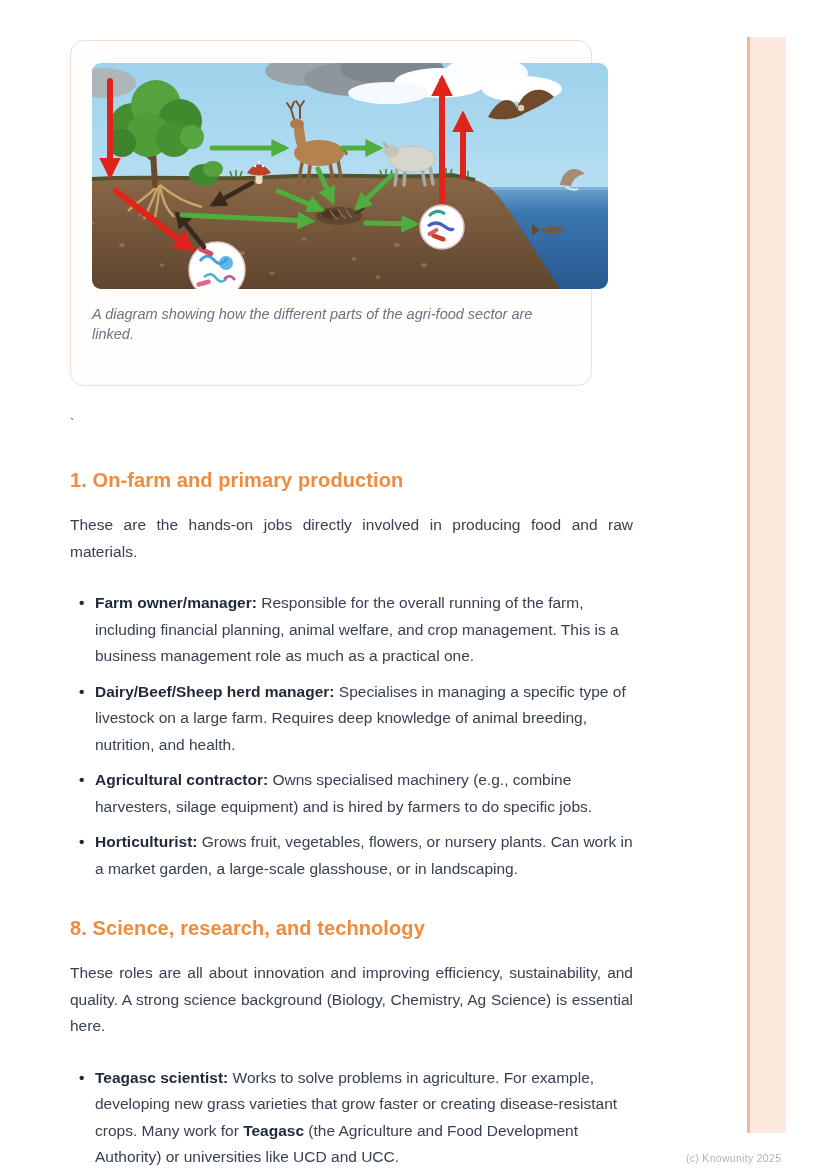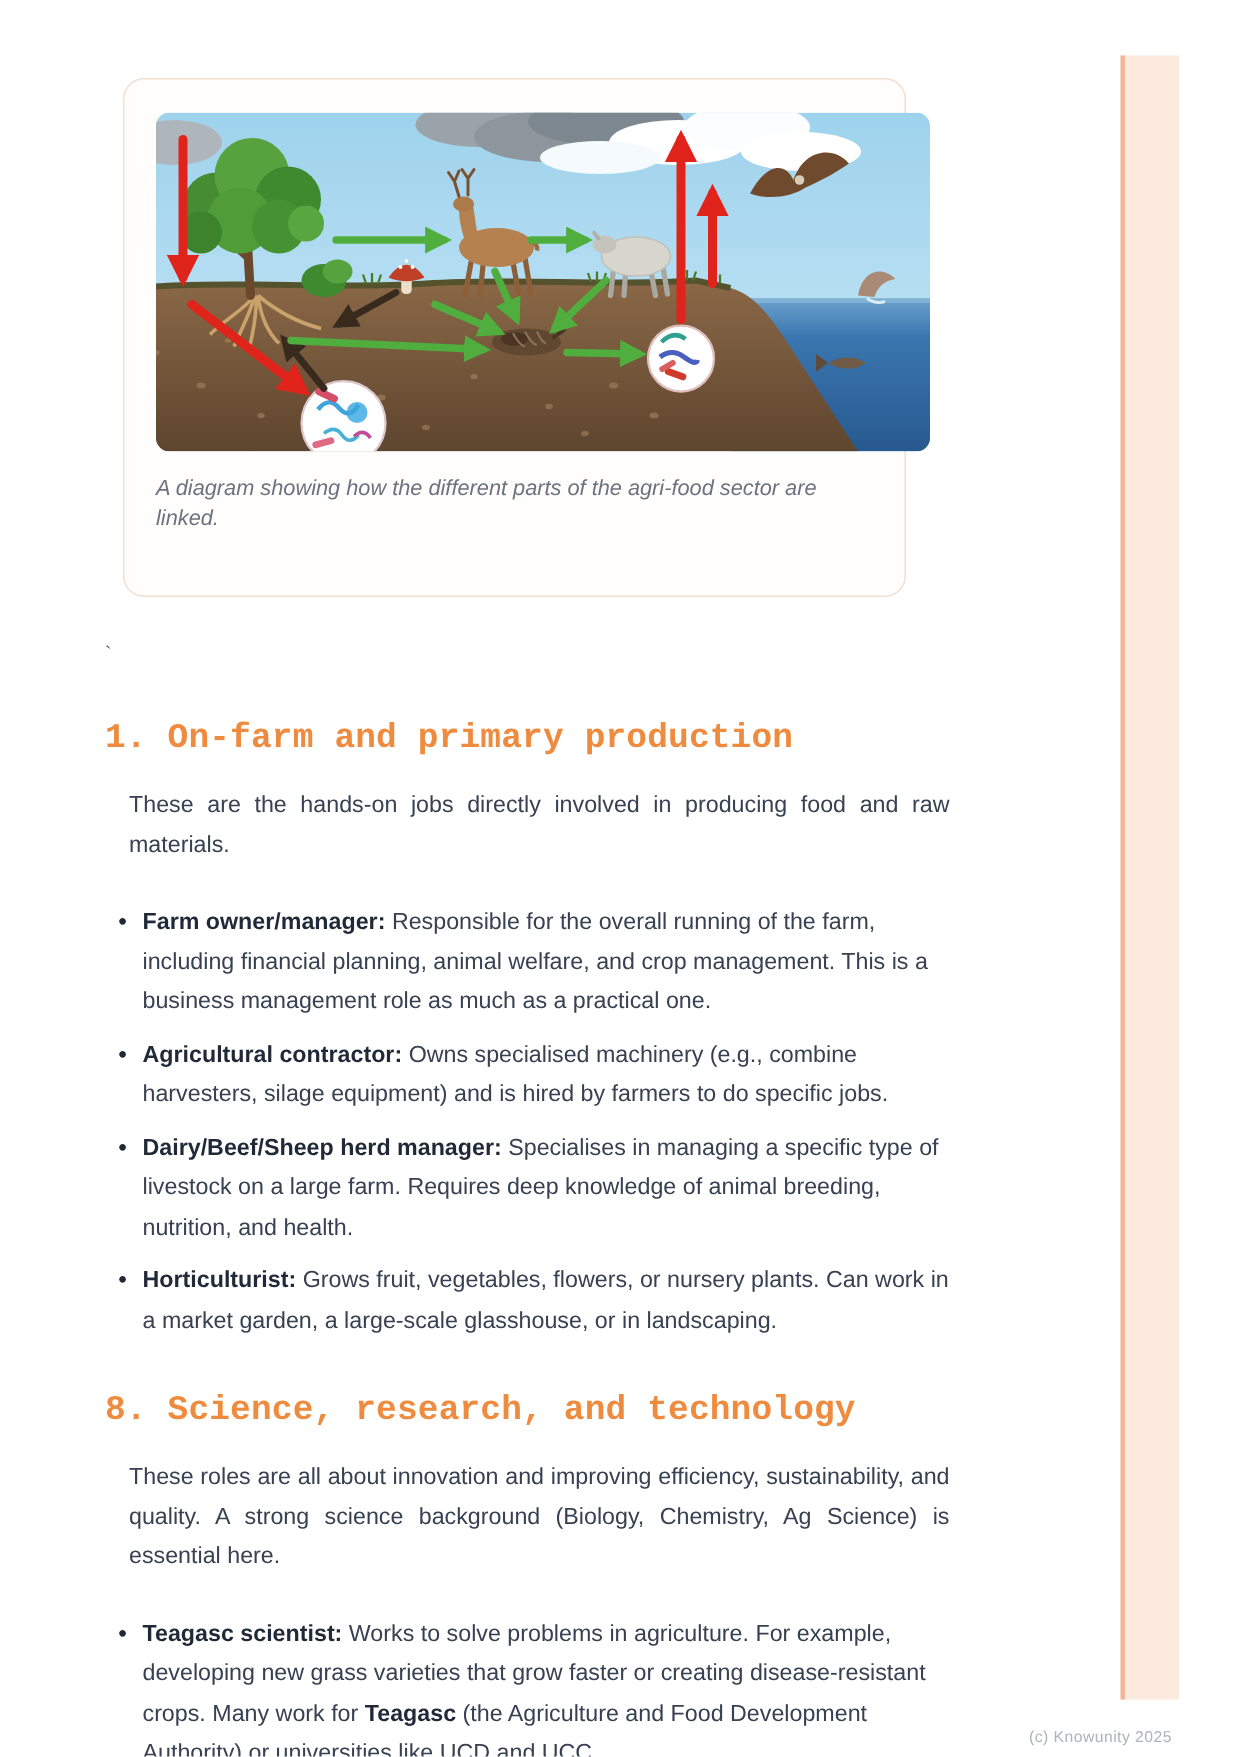--- a/index.html
+++ b/index.html
@@ -21,37 +21,37 @@
     position:absolute;left:747px;top:37px;width:39px;height:1096px;
     background:var(--stripe-fill);border-left:3px solid var(--stripe-edge);
     z-index:1;
   }
   .watermark{
     position:absolute;left:686px;top:1152px;z-index:2;
     font-size:10.5px;color:var(--watermark);letter-spacing:0.3px;white-space:nowrap;
   }
   .content{position:absolute;left:70px;top:40px;width:563px;z-index:3;}
   .figure-card{
-    margin:12px;width:522px;border:1px solid #f3decf;border-radius:14px;
+    margin:0;width:522px;border:1px solid #f3decf;border-radius:14px;
     background:#fffefc;padding:22px 21px 41px 21px;
   }
   .figure-image{
     width:516px;height:226px;border-radius:9px;overflow:hidden;line-height:0;
   }
   .figure-caption{
     margin-top:15px;font-style:italic;font-size:14.5px;line-height:20px;
     color:var(--caption);
   }
   .stray{margin-top:30px;height:18px;font-size:13px;color:#4b5563;}
   .heading{
-    margin:34px 0 0 0;font-size:23px;line-height:24px;font-weight:700;
-    color:var(--accent);letter-spacing:0.1px;font-family:Liberation Mono, monospace;
+    margin:34px 0 0 0;font-size:20px;line-height:24px;font-weight:700;
+    color:var(--accent);letter-spacing:0.1px;
   }
   .intro{
-    margin:20px 0 0 16px;font-size:15.5px;line-height:26.5px;
+    margin:20px 0 0 0;font-size:15.5px;line-height:26.5px;
     text-align:justify;color:var(--text);
   }
   .bullets{list-style:none;margin:25px 0 0 0;padding:0;}
   .bullets li{
     position:relative;padding-left:25px;margin-bottom:9px;
     font-size:15.5px;line-height:26.5px;color:var(--text);
   }
   .bullets li::before{
     content:"\2022";position:absolute;left:9px;top:0;
     color:#1f2937;font-weight:700;
@@ -251,24 +251,24 @@
     <figcaption class="figure-caption">A diagram showing how the different parts of the agri-food sector are linked.</figcaption>
   </figure>
 
   <div class="stray">`</div>
 
   <h2 class="heading">1. On-farm and primary production</h2>
   <p class="intro">These are the hands-on jobs directly involved in producing food and raw materials.</p>
   <ul class="bullets">
     <li><b>Farm owner/manager:</b>
       <span>Responsible for the overall running of the farm, including financial planning, animal welfare, and crop management. This is a business management role as much as a practical one.</span></li>
+    <li><b>Dairy/Beef/Sheep herd manager:</b>
+      <span>Specialises in managing a specific type of livestock on a large farm. Requires deep knowledge of animal breeding, nutrition, and health.</span></li>
     <li><b>Agricultural contractor:</b>
       <span>Owns specialised machinery (e.g., combine harvesters, silage equipment) and is hired by farmers to do specific jobs.</span></li>
-    <li><b>Dairy/Beef/Sheep herd manager:</b>
-      <span>Specialises in managing a specific type of livestock on a large farm. Requires deep knowledge of animal breeding, nutrition, and health.</span></li>
     <li><b>Horticulturist:</b>
       <span>Grows fruit, vegetables, flowers, or nursery plants. Can work in a market garden, a large-scale glasshouse, or in landscaping.</span></li>
   </ul>
 
   <h2 class="heading">8. Science, research, and technology</h2>
   <p class="intro">These roles are all about innovation and improving efficiency, sustainability, and quality. A strong science background (Biology, Chemistry, Ag Science) is essential here.</p>
   <ul class="bullets">
     <li><b>Teagasc scientist:</b>
       <span>Works to solve problems in agriculture. For example, developing new grass varieties that grow faster or creating disease-resistant crops. Many work for </span><b>Teagasc</b><span> (the Agriculture and Food Development Authority) or universities like UCD and UCC.</span></li>
   </ul>

